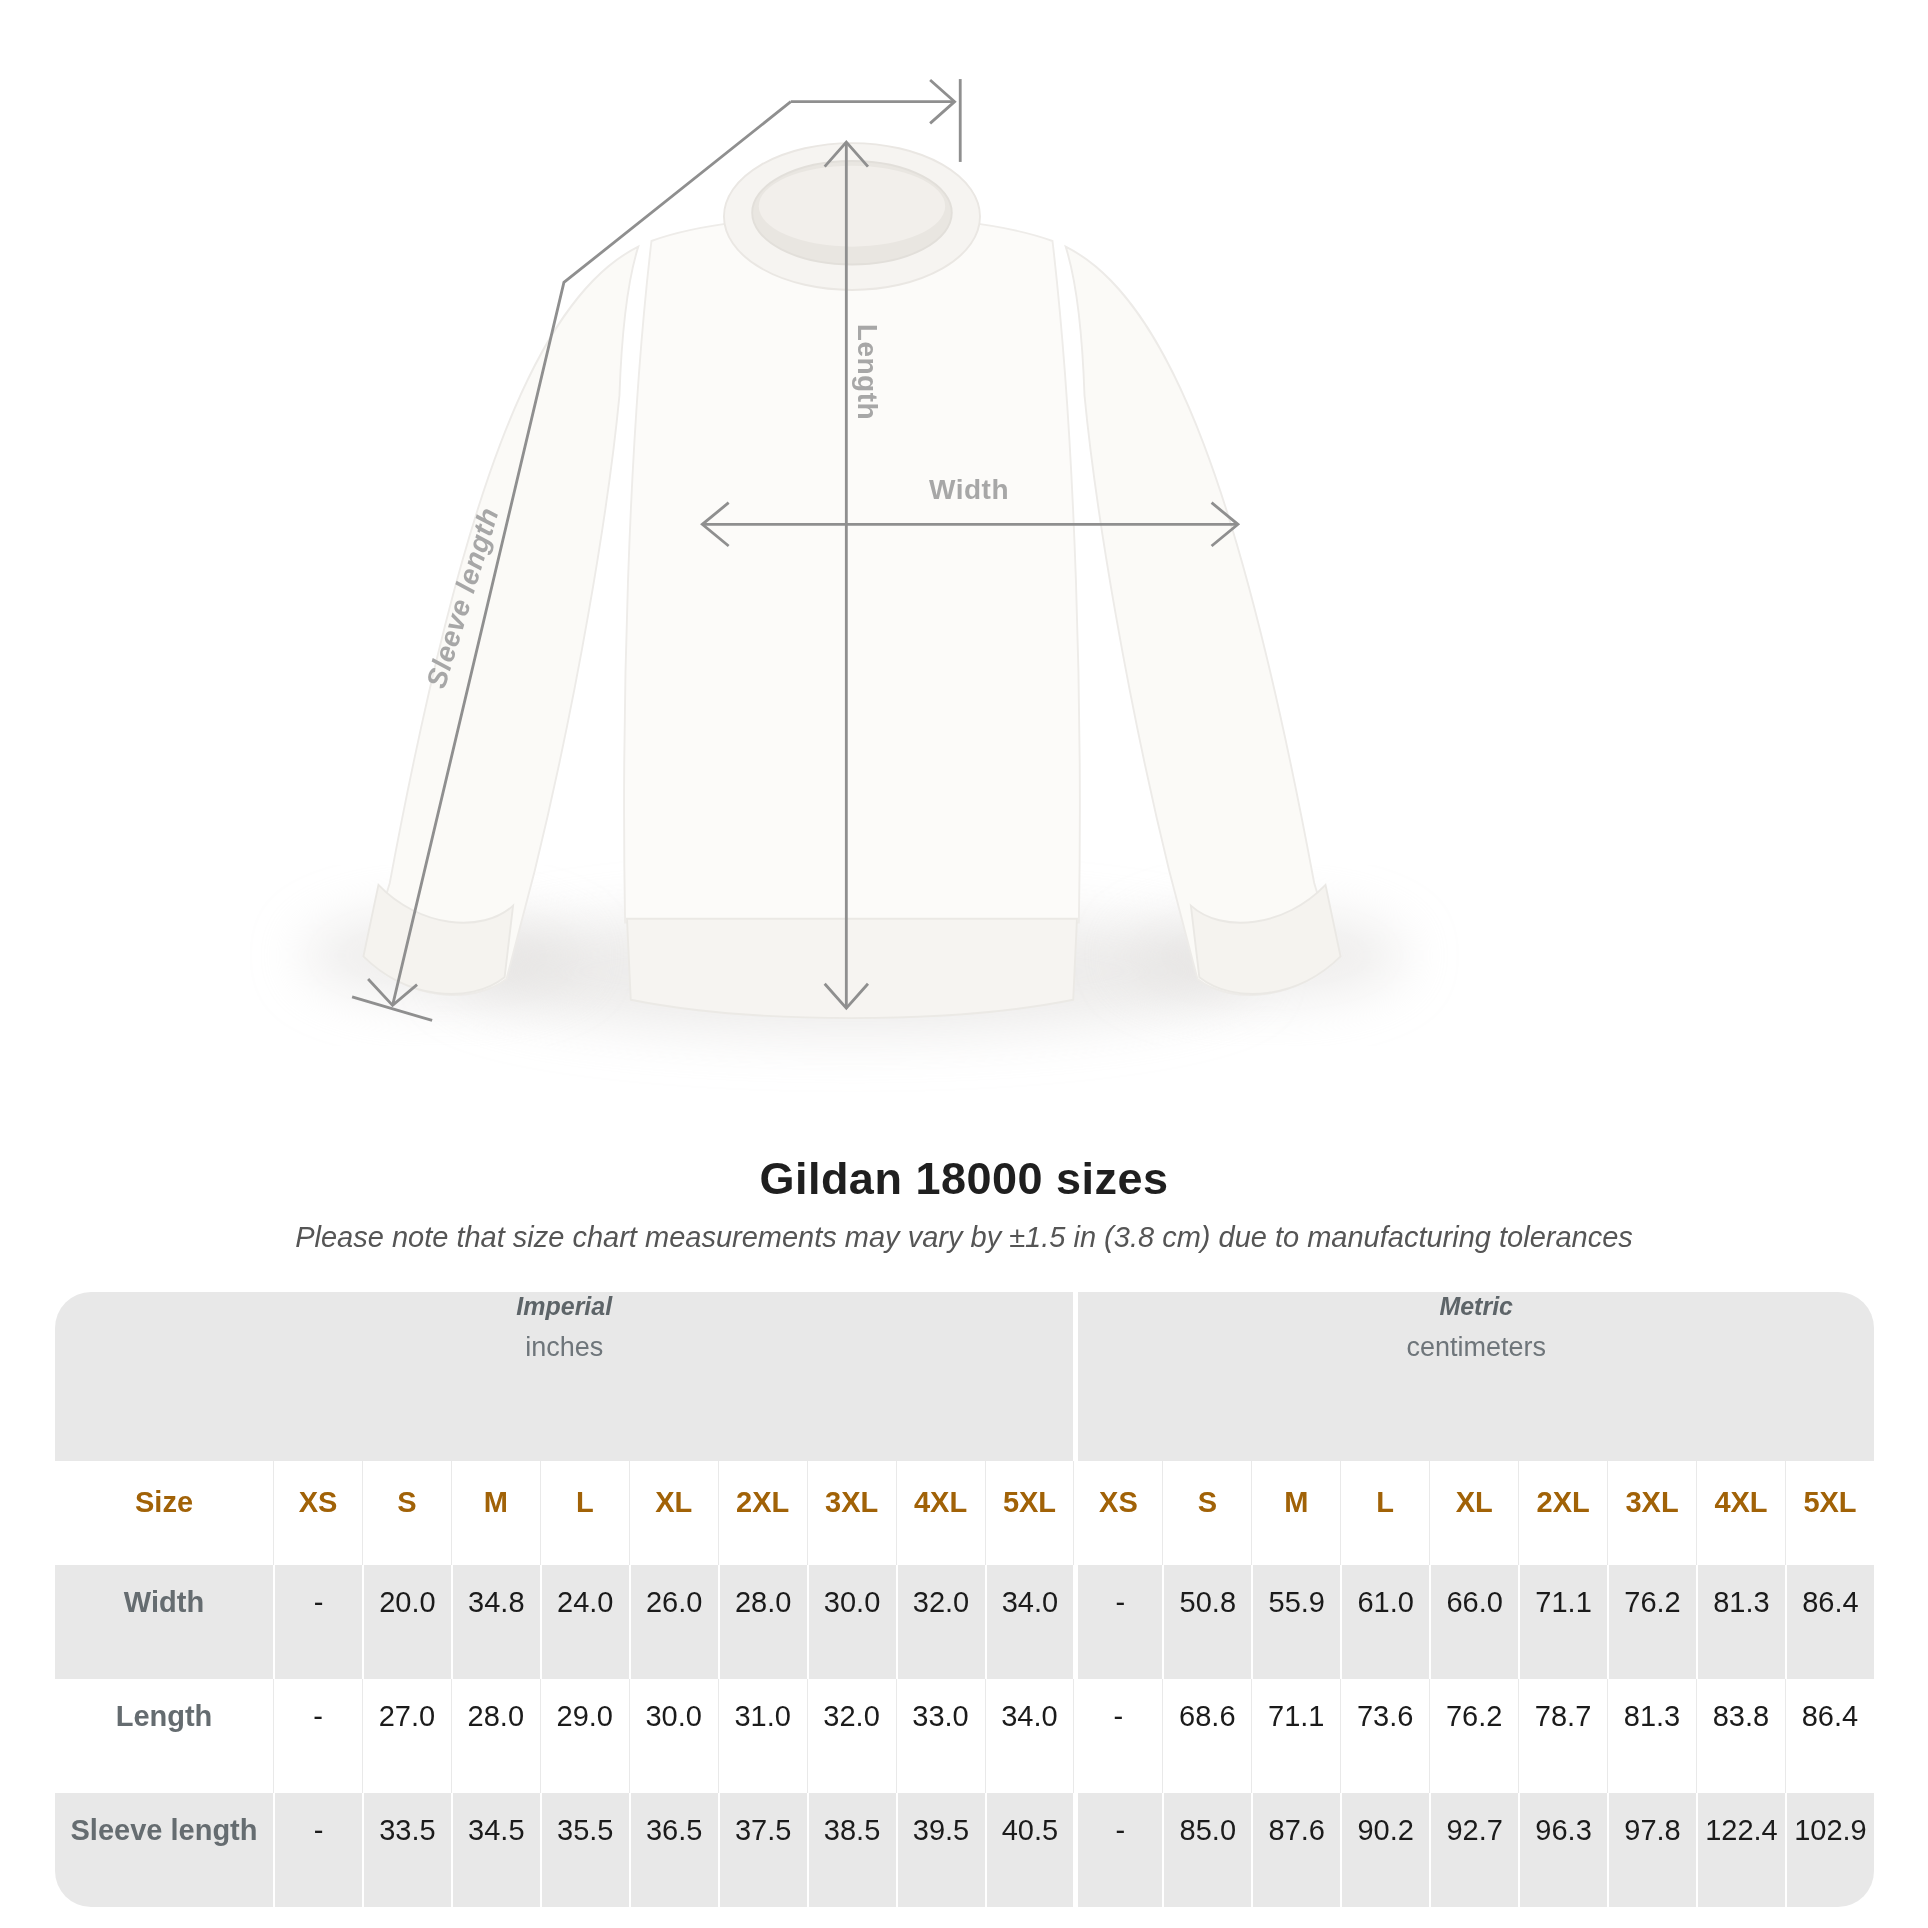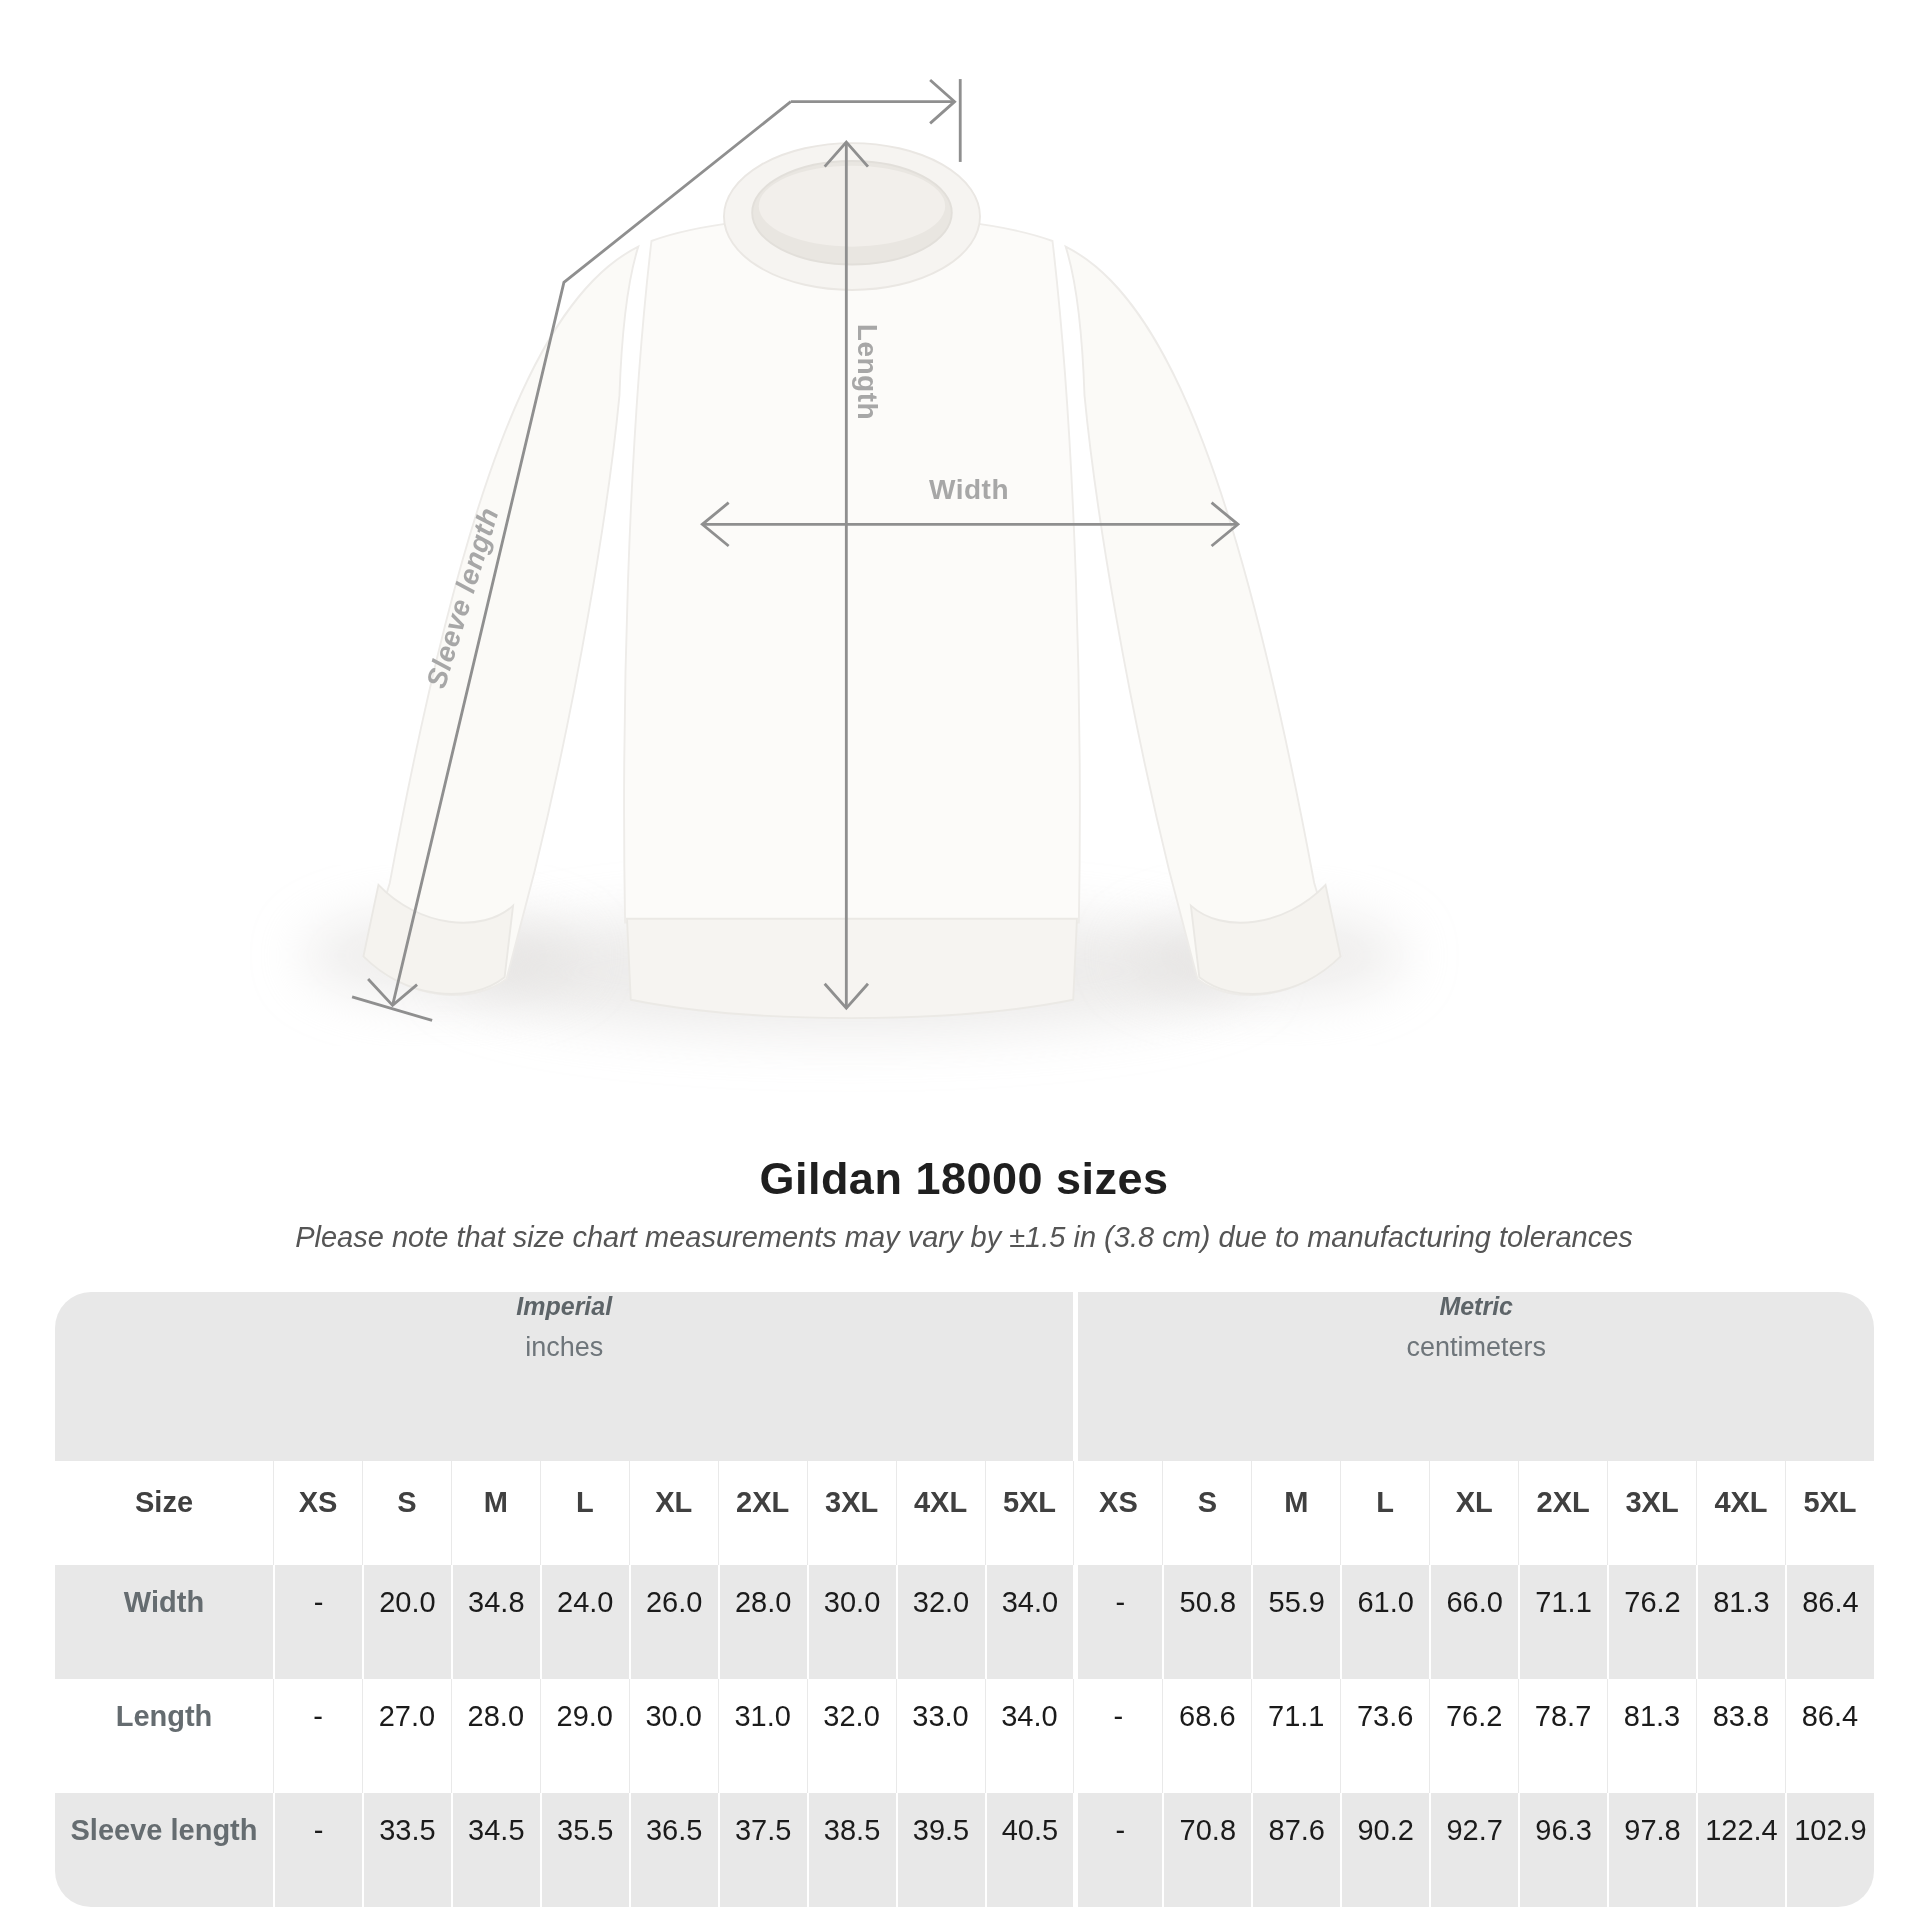--- a/index.html
+++ b/index.html
@@ -34,21 +34,21 @@
   .size-table col.c-label { width:218px; }
   .size-table td, .size-table th {
     box-sizing:border-box; text-align:center; vertical-align:top;
     font-size:29px; padding:0;
   }
   .band-cell { background:#e8e8e8; height:169px; padding-top:28px; }
   .band-imperial { border-radius:36px 0 0 0; }
   .band-metric   { border-radius:0 36px 0 0; border-left:5.6px solid #ffffff; }
   .band-title { font-size:25px; font-weight:bold; font-style:italic; color:#5d6468; }
   .band-sub   { font-size:27px; color:#6e757a; margin-top:11.3px; }
-  tr.hdr th { background:#ffffff; height:104px; padding-top:24.5px; color:#404040; font-weight:bold; }
+  tr.hdr th { background:#ffffff; height:104px; padding-top:24.5px; color:#a16207; font-weight:bold; }
   tr.hdr th + th { border-left:1.9px solid #e9e9e9; }
   tr.r th, tr.r td { height:114px; padding-top:21px; }
   tr.r th { font-weight:bold; color:#656c70; }
   tr.r td { font-weight:normal; color:#1b1b1b; }
   tr.gray th, tr.gray td { background:#e8e8e8; }
   tr.gray td { border-left:2.8px solid #ffffff; }
   tr.gray td.hs { border-left:5.6px solid #ffffff; }
   tr.white th, tr.white td { background:#ffffff; }
   tr.white td { border-left:1.9px solid #e9e9e9; }
   tr.last th { border-radius:0 0 0 36px; }
@@ -214,21 +214,21 @@
       <td>-</td>
       <td>33.5</td>
       <td>34.5</td>
       <td>35.5</td>
       <td>36.5</td>
       <td>37.5</td>
       <td>38.5</td>
       <td>39.5</td>
       <td>40.5</td>
       <td class="hs">-</td>
-      <td>70.8</td>
+      <td>85.0</td>
       <td>87.6</td>
       <td>90.2</td>
       <td>92.7</td>
       <td>96.3</td>
       <td>97.8</td>
       <td>122.4</td>
       <td class="corner">102.9</td>
     </tr>
   </tbody>
     </table>

